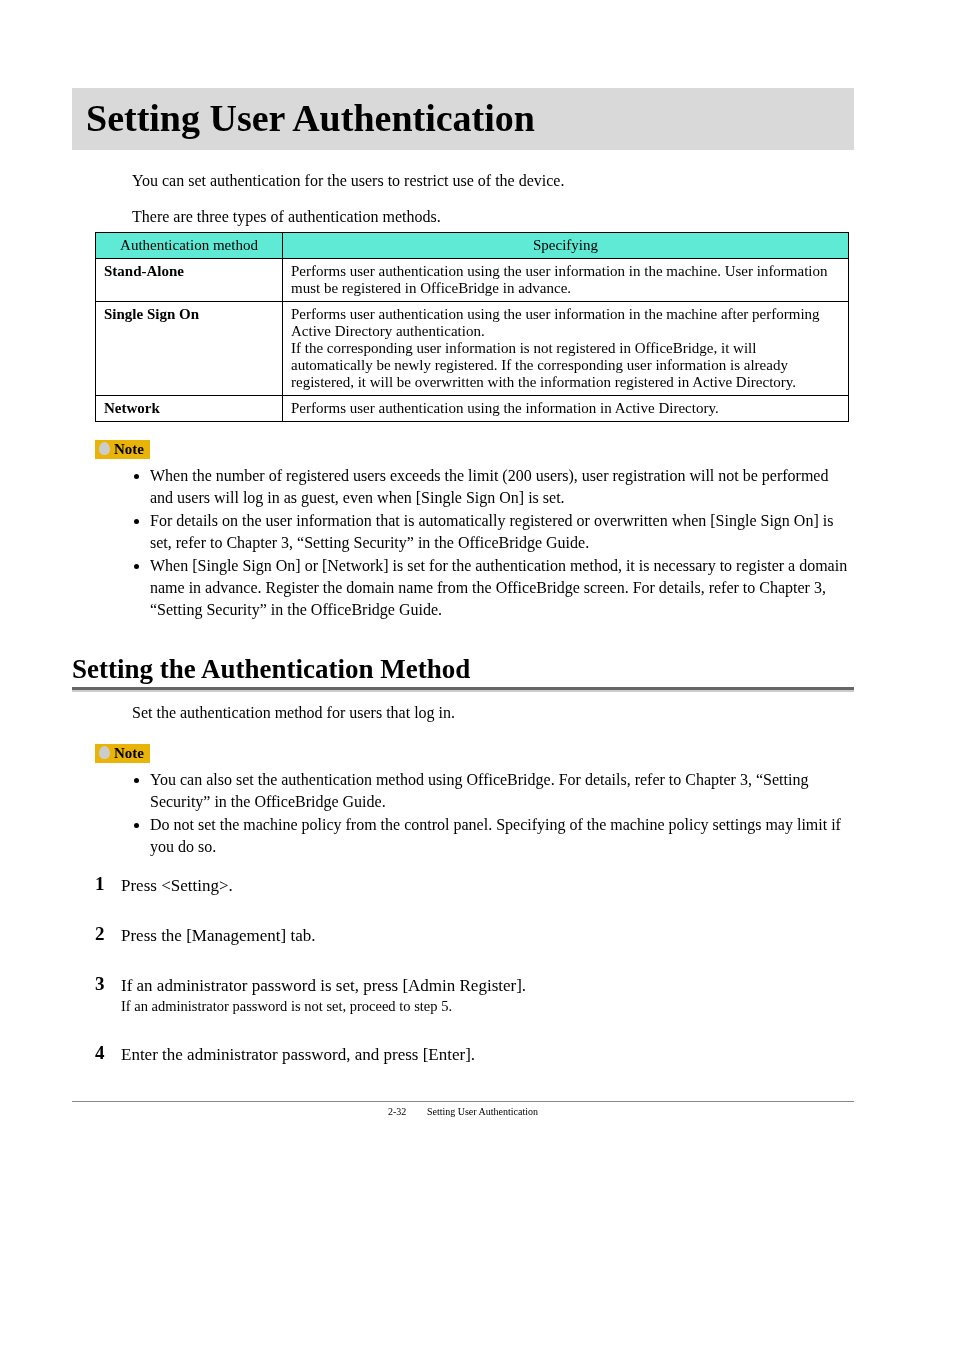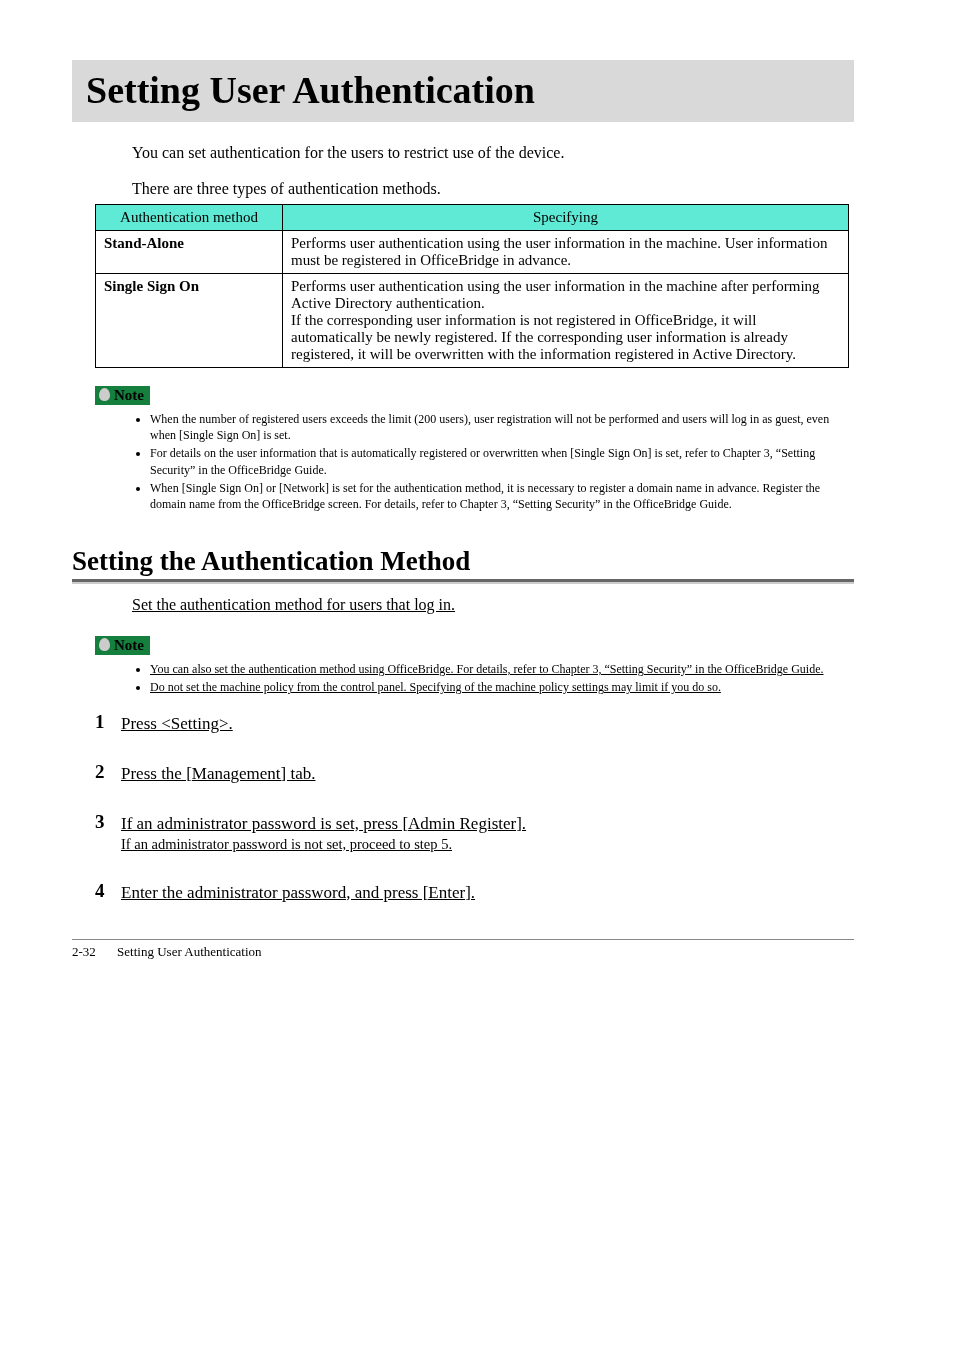--- a/index.html
+++ b/index.html
@@ -5,20 +5,21 @@
   body {
     margin: 0;
     padding: 0;
     background: #ffffff;
     font-family: "Century Schoolbook", "New Century Schoolbook", Georgia, serif;
     color: #000000;
     width: 954px;
   }
   .page {
     padding: 60px 100px 40px 72px;
+    margin-top: 28px;
   }
   .title-band {
     background: #d9d9d9;
     padding: 8px 14px 10px 14px;
     margin-bottom: 22px;
   }
   .title-band h1 {
     margin: 0;
     font-size: 38px;
     font-weight: bold;
@@ -53,59 +54,58 @@
     background: #5eead4;
     font-weight: normal;
     text-align: center;
   }
   table.auth-table td.col-method {
     width: 170px;
     font-weight: bold;
   }
   .note-label {
     display: inline-block;
-    background: #15803d;
+    background: #eab308;
     padding: 1px 6px 1px 4px;
     font-size: 15px;
     font-weight: bold;
     margin-top: 18px;
     margin-bottom: 6px;
     margin-left: -37px;
   }
   .note-label .note-icon {
     display: inline-block;
     width: 11px;
     height: 13px;
     background: #ccc;
     border-radius: 50% 50% 50% 50% / 60% 60% 40% 40%;
     margin-right: 4px;
     vertical-align: -1px;
     position: relative;
   }
   ul.bullets {
     margin: 0 0 0 0;
     padding-left: 18px;
-    font-size: 12px;
+    font-size: 16px;
     line-height: 1.35;
   }
   ul.bullets li {
     margin-bottom: 2px;
   }
   h2.section-heading {
     font-size: 27px;
     font-weight: bold;
     margin: 34px 0 2px 0;
     padding-bottom: 2px;
     border-bottom: 3px solid #666;
     box-shadow: 0 2px 0 #ccc;
   }
   .sub-block {
     margin-left: 60px;
     margin-right: 5px;
-    text-decoration: underline;
   }
   .section-lead {
     font-size: 16px;
     margin: 14px 0 4px 0;
   }
   ol.steps {
     list-style: none;
     margin: 18px 0 0 0;
     padding: 0;
     font-size: 17px;
@@ -127,21 +127,22 @@
     font-size: 17px;
   }
   ol.steps .step-note {
     font-size: 14.5px;
     margin-top: 2px;
   }
   .footer {
     border-top: 1px solid #888;
     margin-top: 36px;
     padding-top: 4px;
-    font-size: 13px;
+    font-size: 10px;
+    text-align: center;
   }
   .footer .pagenum {
     display: inline-block;
     margin-right: 18px;
   }
 </style>
 </head>
 <body>
 
 <div class="page">
@@ -163,20 +164,24 @@
       </thead>
       <tbody>
         <tr>
           <td class="col-method">Stand-Alone</td>
           <td style="white-space:pre-line">Performs user authentication using the user information in the machine. User information must be registered in OfficeBridge in advance.</td>
         </tr>
         <tr>
           <td class="col-method">Single Sign On</td>
           <td style="white-space:pre-line">Performs user authentication using the user information in the machine after performing Active Directory authentication.
 If the corresponding user information is not registered in OfficeBridge, it will automatically be newly registered. If the corresponding user information is already registered, it will be overwritten with the information registered in Active Directory.</td>
+        </tr>
+        <tr>
+          <td class="col-method">Network</td>
+          <td style="white-space:pre-line">Performs user authentication using the information in Active Directory.</td>
         </tr>
       </tbody>
     </table>
 
     <div class="note-label">
       <span class="note-icon"></span><span>Note</span>
     </div>
     <ul class="bullets">
       <li>When the number of registered users exceeds the limit (200 users), user registration will not be performed and users will log in as guest, even when [Single Sign On] is set.</li>
       <li>For details on the user information that is automatically registered or overwritten when [Single Sign On] is set, refer to Chapter 3, “Setting Security” in the OfficeBridge Guide.</li>

